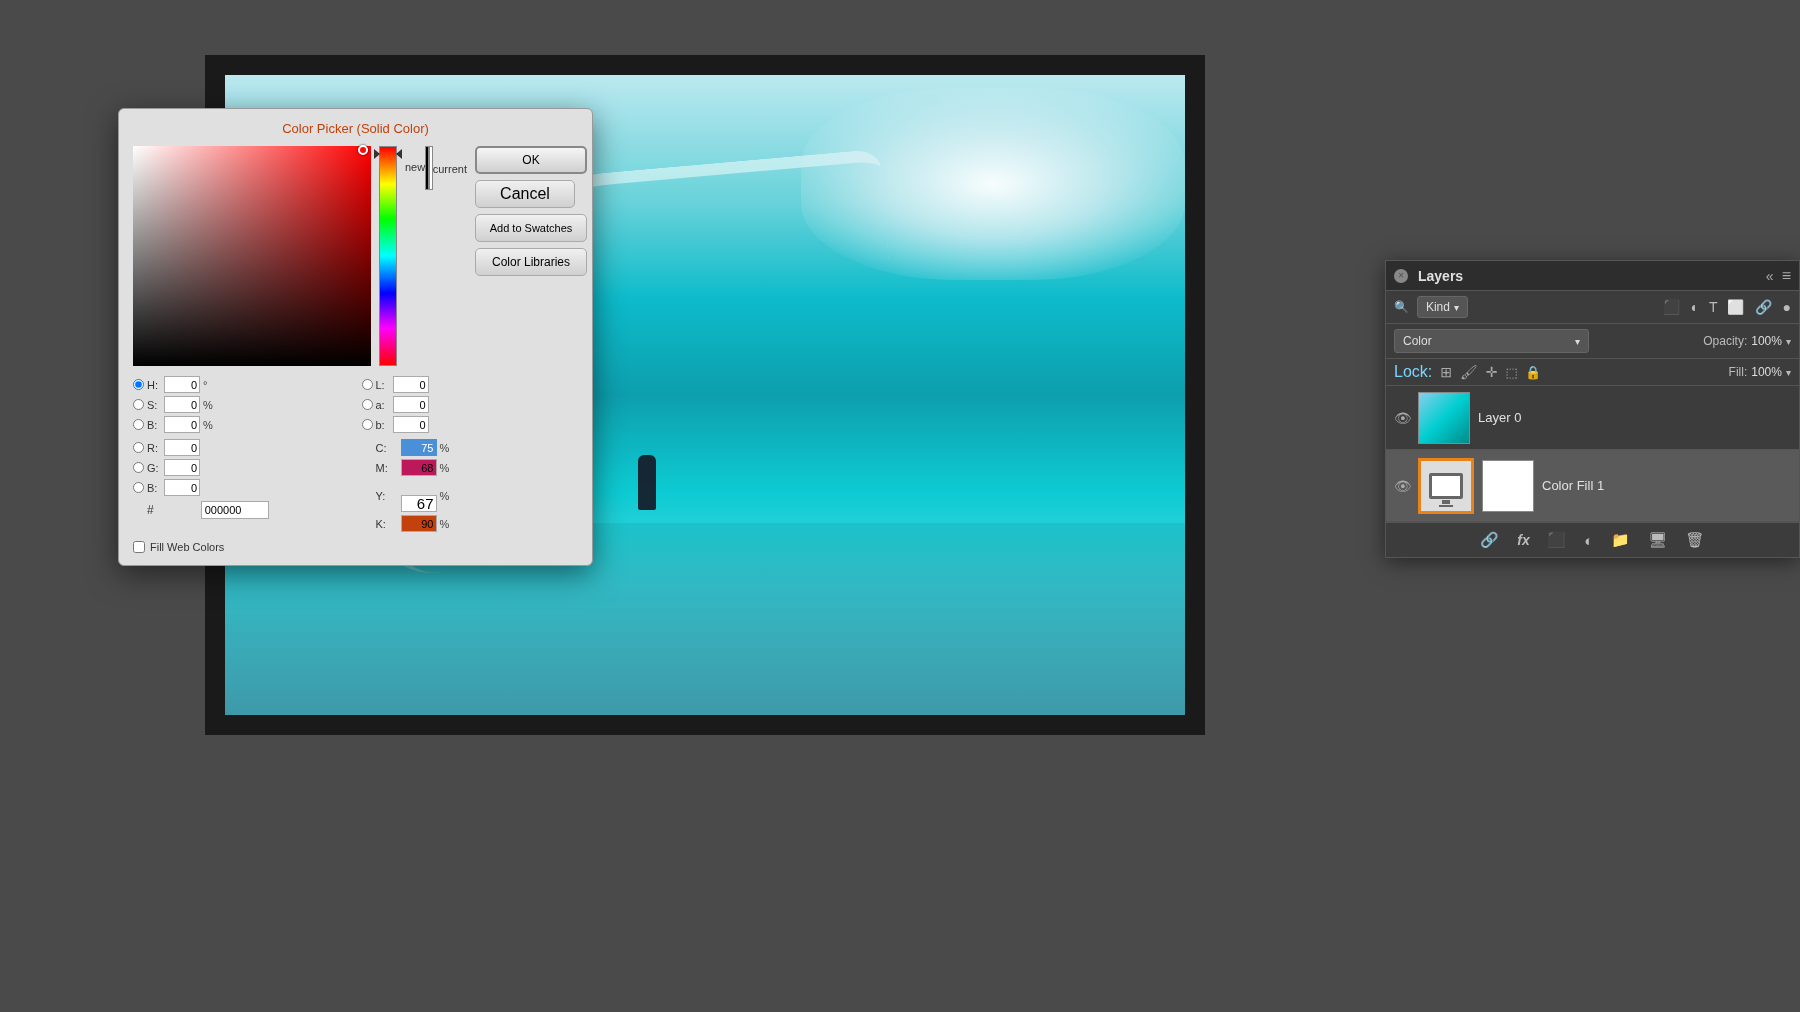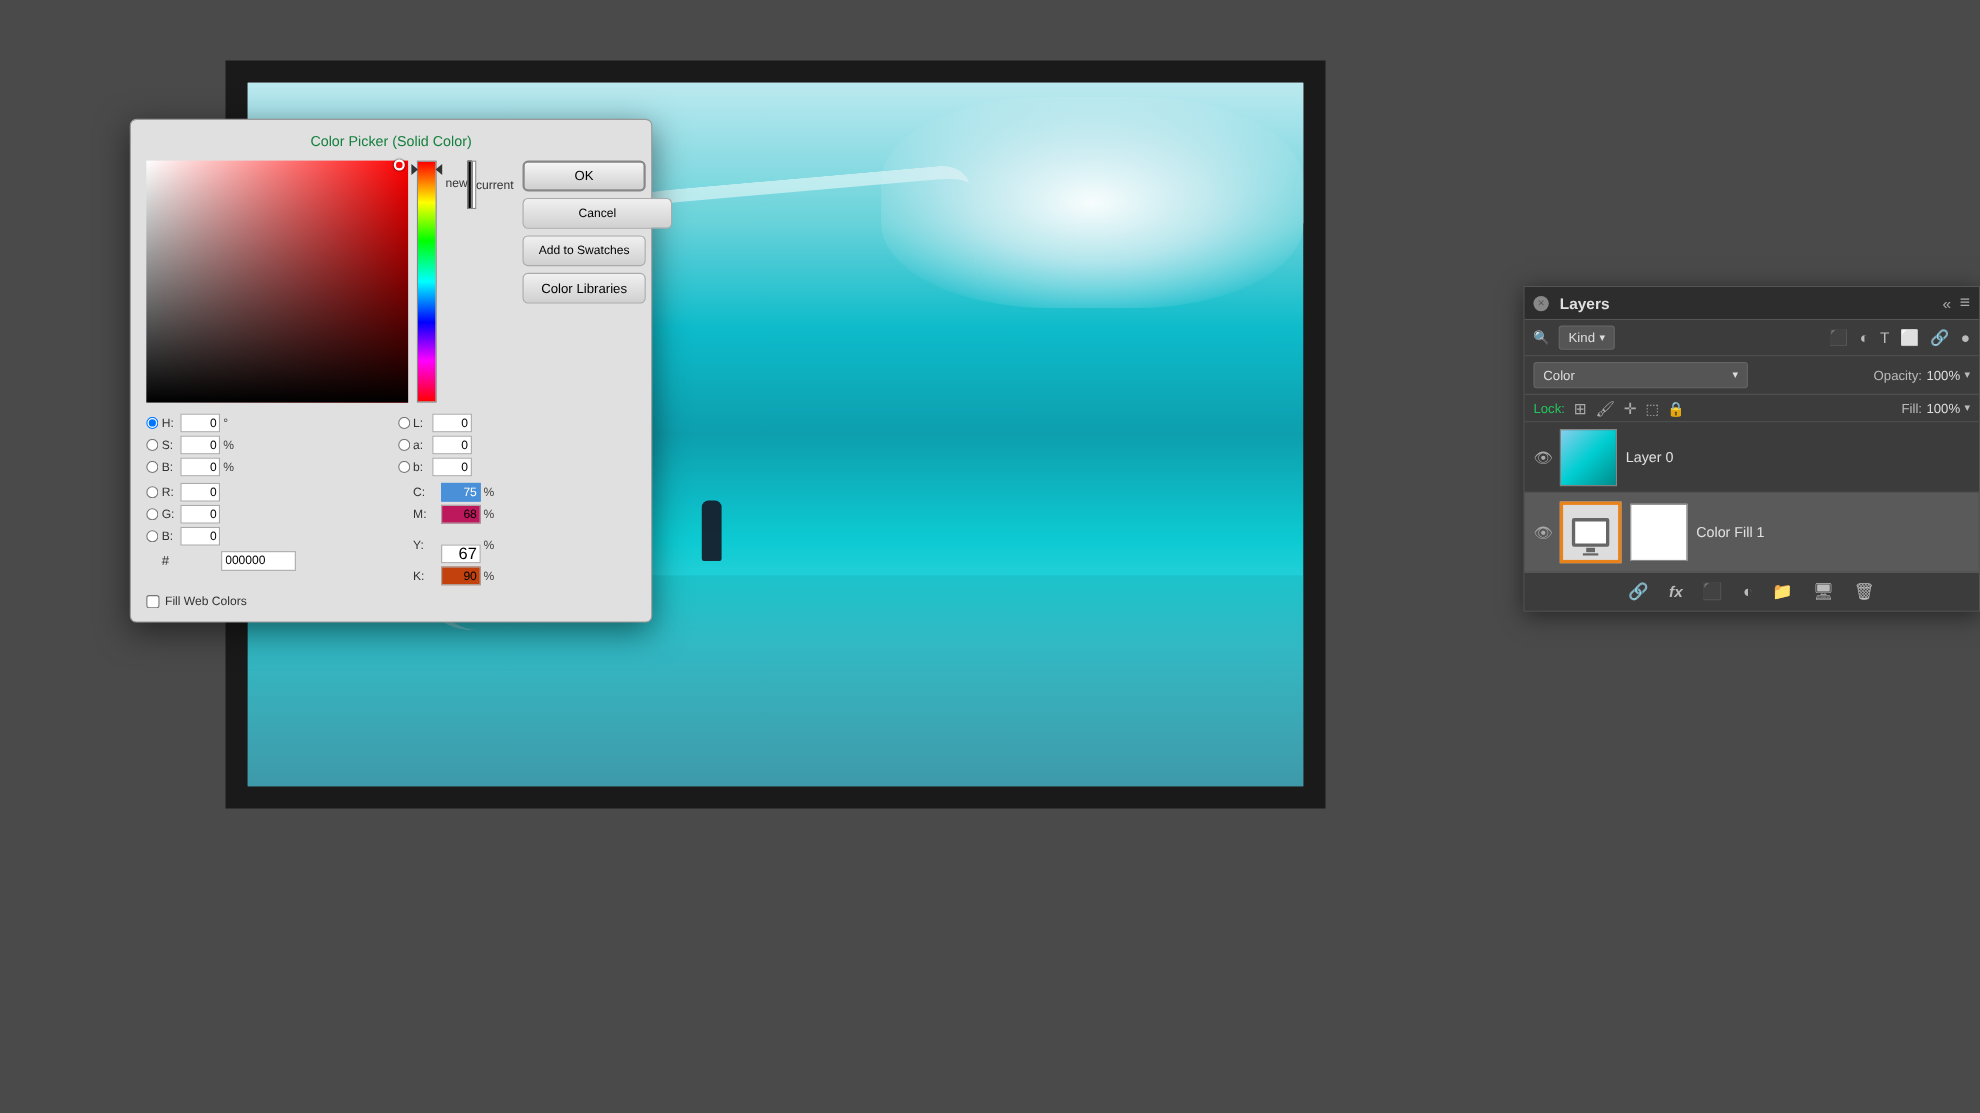--- a/index.html
+++ b/index.html
@@ -32,21 +32,21 @@
     <div style="position:absolute;bottom:32%;left:43%;width:18px;height:55px;background:#0a0a1a;border-radius:6px 6px 2px 2px;opacity:0.9;"></div>
 
     <div style="position:absolute;bottom:0;left:0;right:0;height:30%;background:linear-gradient(to bottom,rgba(0,160,170,0.3),rgba(0,100,120,0.6));"></div>
 
     <div style="position:absolute;inset:0;background:rgba(255,255,255,0.05);"></div>
   </div>
 </div>
 
 <div style="position:absolute;left:118px;top:108px;width:475px;background:#e0e0e0;border:1px solid #999;border-radius:6px;box-shadow:0 8px 30px rgba(0,0,0,0.5);padding:12px 14px;z-index:100;">
 
-  <div style="text-align:center;font-size:13px;font-weight:500;color:#15803d;margin-bottom:10px;">Color Picker (Solid Color)</div>
+  <div style="text-align:center;font-size:13px;font-weight:500;color:#c2410c;margin-bottom:10px;">Color Picker (Solid Color)</div>
 
   <div style="display:flex;gap:8px;align-items:flex-start;">
 
     <div style="width:238px;height:220px;position:relative;flex-shrink:0;cursor:crosshair;">
       <div style="width:100%;height:100%;background:linear-gradient(to right, white, red);position:relative;">
         <div style="position:absolute;inset:0;background:linear-gradient(to bottom,transparent,black);"></div>
 
         <div style="position:absolute;top:4px;right:8px;width:10px;height:10px;border:2px solid white;border-radius:50%;transform:translate(50%,-50%);box-shadow:0 0 2px #000;"></div>
       </div>
     </div>
@@ -59,21 +59,21 @@
 
     <div style="display:flex;flex-direction:row;align-items:center;flex-shrink:0;width:62px;">
       <div style="font-size:11px;color:#333;margin-bottom:2px;">new</div>
       <div style="width:58px;height:44px;background:#000000;border:1px solid #888;"></div>
       <div style="width:58px;height:44px;background:#ffffff;border:1px solid #888;"></div>
       <div style="font-size:11px;color:#333;margin-top:2px;">current</div>
     </div>
 
     <div style="display:flex;flex-direction:column;gap:6px;flex-shrink:0;">
       <button style="width:112px;height:28px;background:linear-gradient(to bottom,#f5f5f5,#d0d0d0);border:2px solid #888;border-radius:5px;font-size:12px;cursor:pointer;font-weight:500;">OK</button>
-      <button style="width:136px;height:28px;background:linear-gradient(to bottom,#f0f0f0,#d0d0d0);border:1px solid #aaa;border-radius:5px;font-size:11px;cursor:pointer;">Cancel</button>
+      <button style="width:100px;height:28px;background:linear-gradient(to bottom,#f0f0f0,#d0d0d0);border:1px solid #aaa;border-radius:5px;font-size:16px;cursor:pointer;">Cancel</button>
       <button style="width:112px;height:28px;background:linear-gradient(to bottom,#f0f0f0,#d0d0d0);border:1px solid #aaa;border-radius:5px;font-size:11px;cursor:pointer;">Add to Swatches</button>
       <button style="width:112px;height:28px;background:linear-gradient(to bottom,#f0f0f0,#d0d0d0);border:1px solid #aaa;border-radius:5px;font-size:12px;cursor:pointer;">Color Libraries</button>
     </div>
 
   </div>
 
   <div style="display:flex;gap:12px;margin-top:10px;align-items:flex-start;">
 
     <div style="flex:1;">
 
@@ -215,21 +215,21 @@
       <span style="font-size:10px;margin-left:auto;">▾</span>
     </div>
     <div style="display:flex;align-items:center;gap:4px;margin-left:auto;">
       <span style="color:#bbb;font-size:12px;">Opacity:</span>
       <span style="color:#ddd;font-size:12px;cursor:pointer;">100%</span>
       <span style="color:#bbb;font-size:10px;cursor:pointer;">▾</span>
     </div>
   </div>
 
   <div style="display:flex;align-items:center;padding:4px 8px;gap:8px;background:#3c3c3c;border-bottom:1px solid #555;">
-    <span style="color:#22c55e;font-size:12px;">Lock:</span>
+    <span style="color:#7dd3fc;font-size:16px;">Lock:</span>
     <div style="display:flex;gap:8px;align-items:center;">
       <span style="color:#aaa;font-size:14px;cursor:pointer;">⊞</span>
       <span style="color:#aaa;font-size:14px;cursor:pointer;">🖌</span>
       <span style="color:#aaa;font-size:14px;cursor:pointer;">✛</span>
       <span style="color:#aaa;font-size:13px;cursor:pointer;">⬚</span>
       <span style="color:#aaa;font-size:13px;cursor:pointer;">🔒</span>
     </div>
     <div style="display:flex;align-items:center;gap:4px;margin-left:auto;">
       <span style="color:#bbb;font-size:12px;">Fill:</span>
       <span style="color:#ddd;font-size:12px;cursor:pointer;">100%</span>

